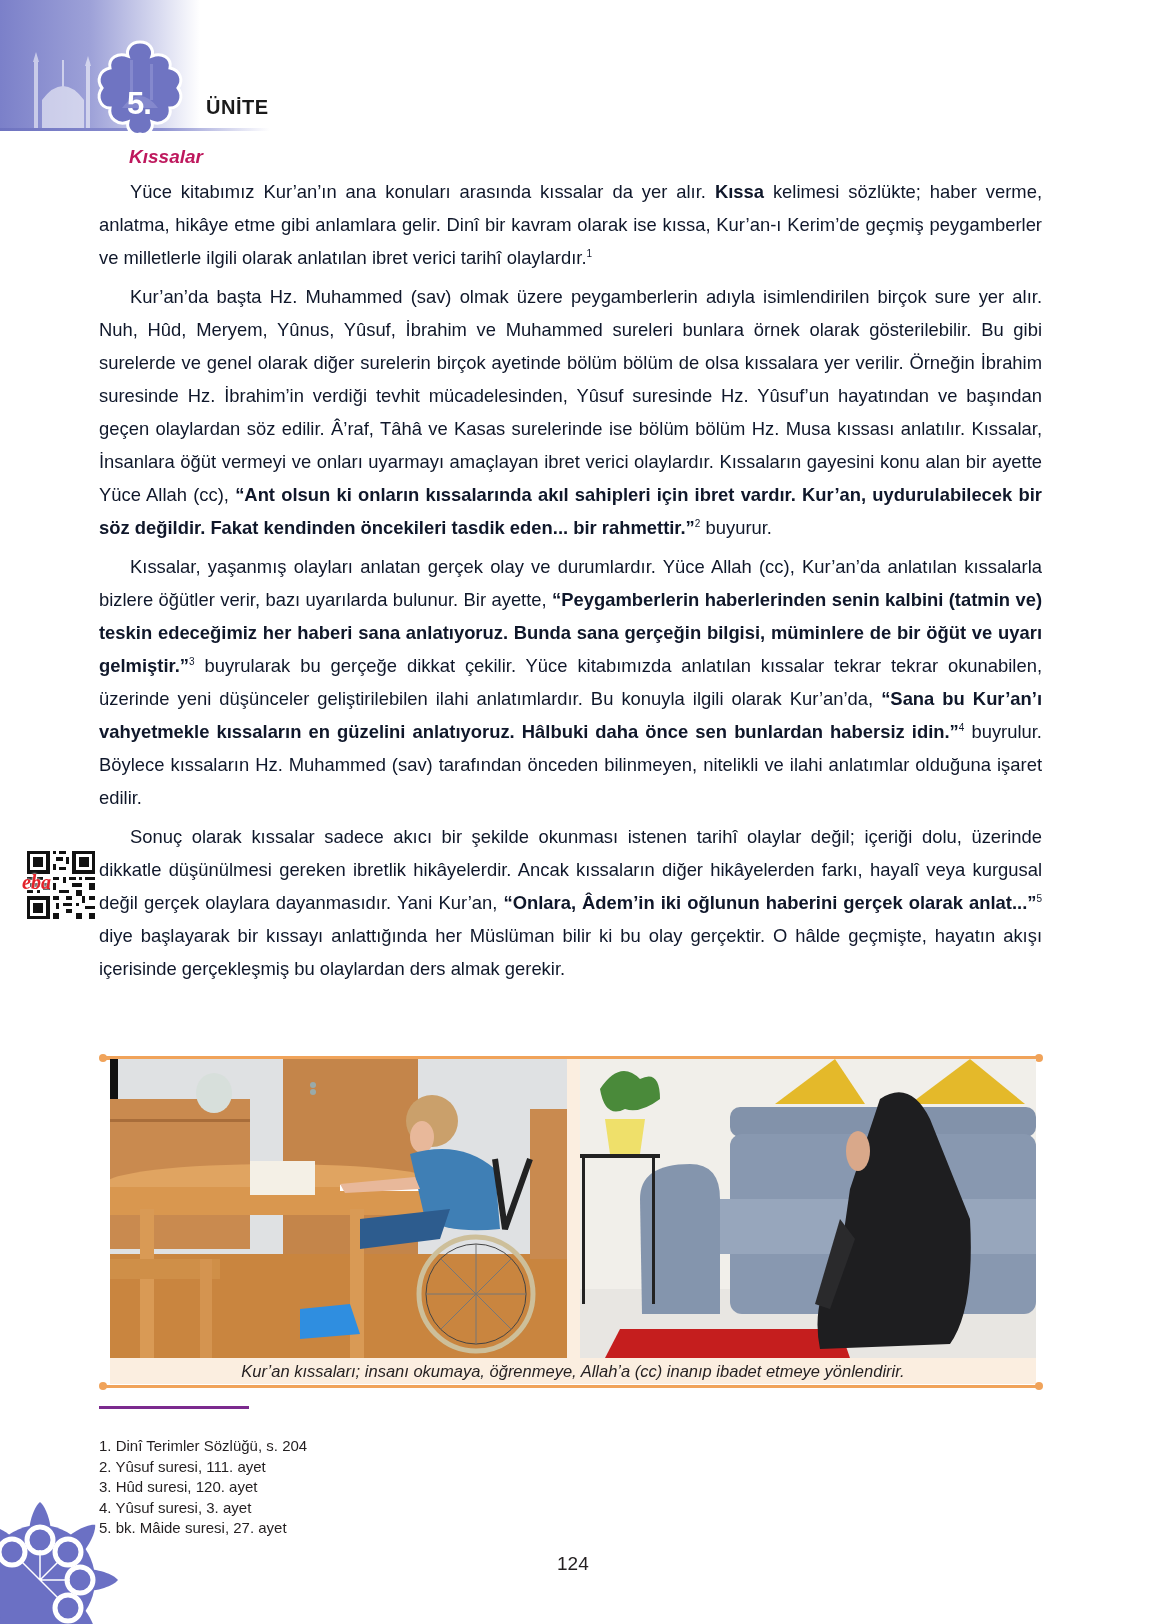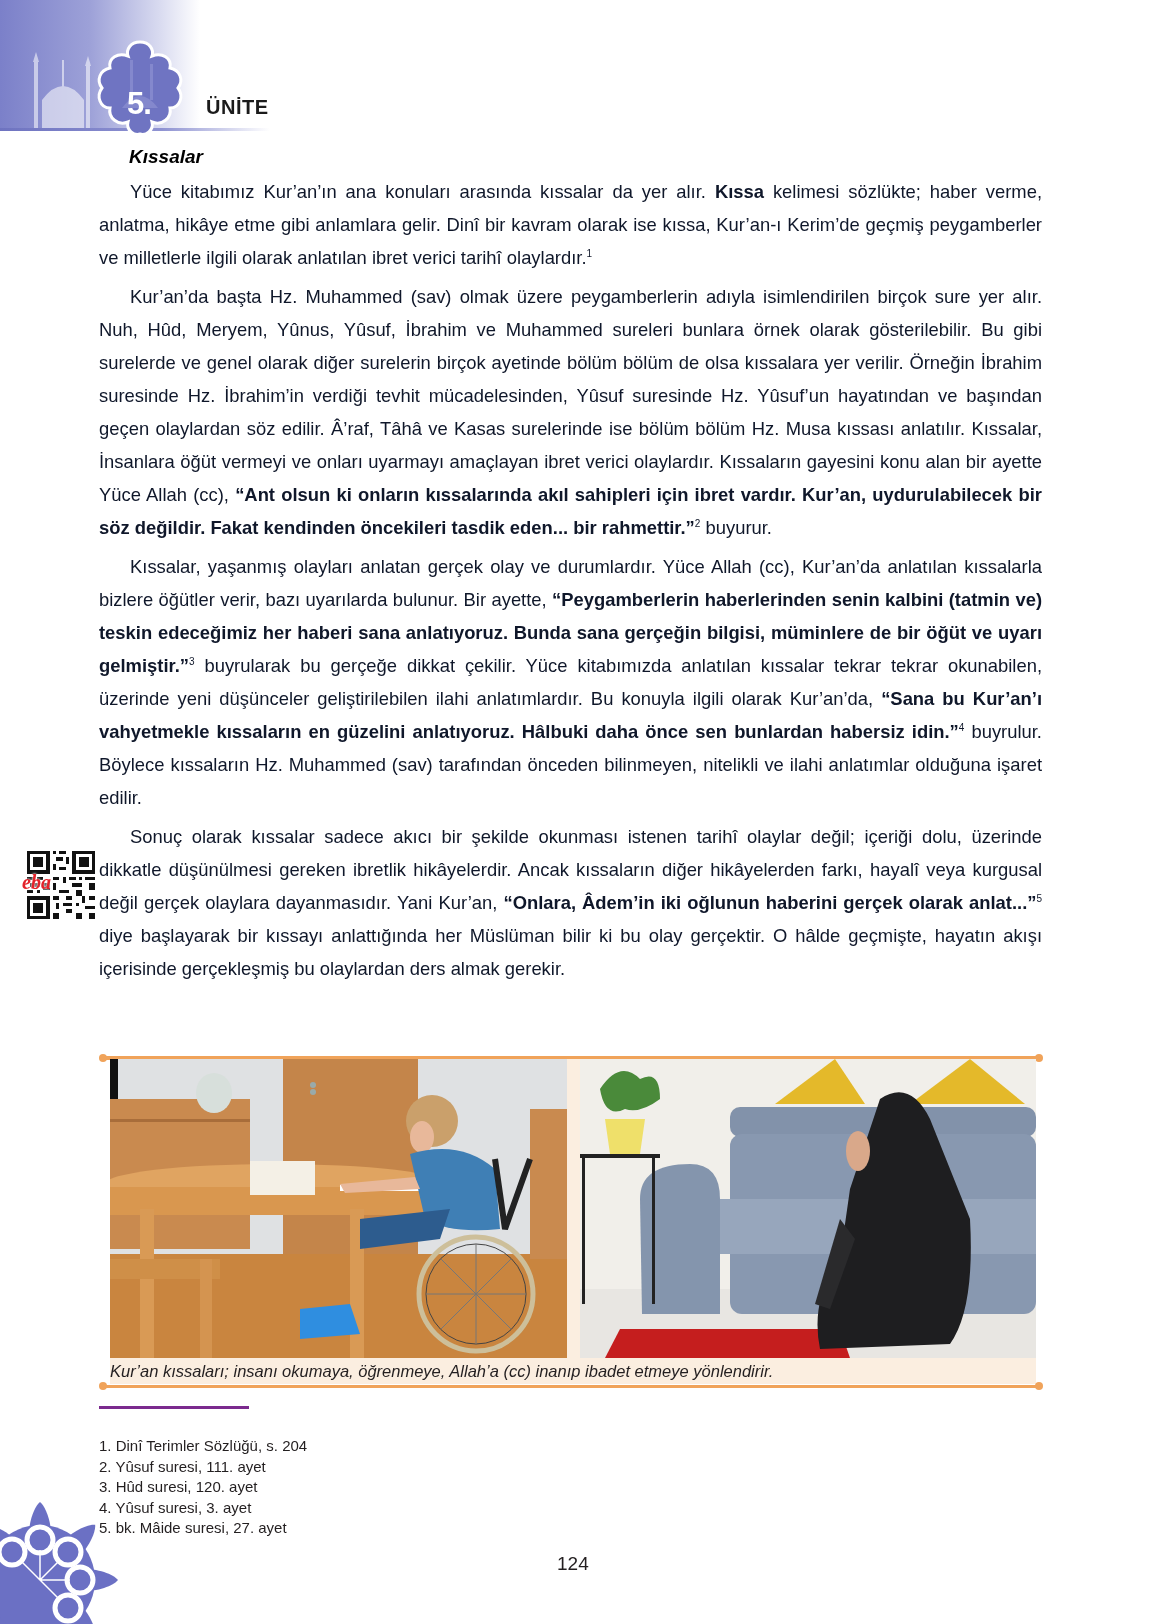--- a/index.html
+++ b/index.html
@@ -10,40 +10,40 @@
   .hdr-bg { position: absolute; left: 0; top: 0; width: 200px; height: 128px;
             background: linear-gradient(90deg, #7b80c9 0%, #9da1d8 45%, #d9dbf0 80%, rgba(255,255,255,0) 100%); }
   .hdr-mosque { position: absolute; left: 28px; top: 52px; width: 70px; height: 76px; opacity: .55; }
   .hdr-line { position: absolute; left: 0; top: 128px; width: 270px; height: 3px;
               background: linear-gradient(90deg, #6e73c0 0%, #8f93d2 60%, rgba(143,147,210,0) 100%); }
   .unit-badge { position: absolute; left: 92px; top: 38px; width: 96px; height: 100px; }
   .unit-num { position: absolute; left: 127px; top: 86px; font-size: 31px; font-weight: bold; color: #ffffff;
               font-family: "Liberation Sans", sans-serif; letter-spacing: -1px; }
   .unit-label { position: absolute; left: 194px; top: 96px; font-size: 20px; font-weight: bold; color: #1b1b1b; letter-spacing: 0.5px; margin-left: 12px; }
 
-  .section-title { position: absolute; left: 129px; top: 146px; font-size: 19px; font-weight: bold; font-style: italic; color: #000000; }
+  .section-title { position: absolute; left: 129px; top: 146px; font-size: 19px; font-weight: bold; font-style: italic; color: #be185d; }
 
   
   .body-text { position: absolute; left: 99px; top: 175px; width: 943px; font-size: 18.4px; line-height: 33px;
                text-align: justify; color: #0f172a; }
   .body-text p { margin: 0 0 6px 0; text-indent: 31px; }
   .body-text b { font-weight: bold; }
   .body-text sup { font-size: 10px; line-height: 0; vertical-align: 7px; }
 
   
   .qr { position: absolute; left: 26px; top: 851px; width: 70px; height: 68px; }
   .qr-text { position: absolute; left: 22px; top: 871px; font-family: "Liberation Serif", serif; font-style: italic; font-weight: bold;
              font-size: 20px; color: #e3222a; text-shadow: 0 0 2px #fff, 0 0 3px #fff; }
 
   
   .fig-line { position: absolute; height: 4px; background: #f0a35a; }
   .fig-dot { position: absolute; width: 8px; height: 8px; border-radius: 50%; background: #f0a35a; }
   .fig-frame { position: absolute; left: 110px; top: 1059px; width: 926px; height: 325px; background: #fbeee0; }
   .photo { position: absolute; overflow: hidden; }
-  .caption { position: absolute; left: 110px; top: 1358px; width: 926px; height: 42px; 
+  .caption { position: absolute; left: 110px; top: 1358px; width: 926px; height: 42px; text-align: center;
              font-size: 16.5px; font-style: italic; color: #231f20; line-height: 26px; }
 
   
   .fn-rule { position: absolute; left: 99px; top: 1406px; width: 150px; height: 3px; background: #7b2a8e; }
   .footnotes { position: absolute; left: 99px; top: 1412px; font-size: 15px; line-height: 20.5px; color: #231f20; margin-top: 24px; }
   .footnotes div { white-space: nowrap; }
 
   .page-number { position: absolute; left: 557px; top: 1553px; font-size: 19px; color: #231f20; }
 
   .flower { position: absolute; left: -40px; top: 1500px; width: 160px; height: 160px; }

